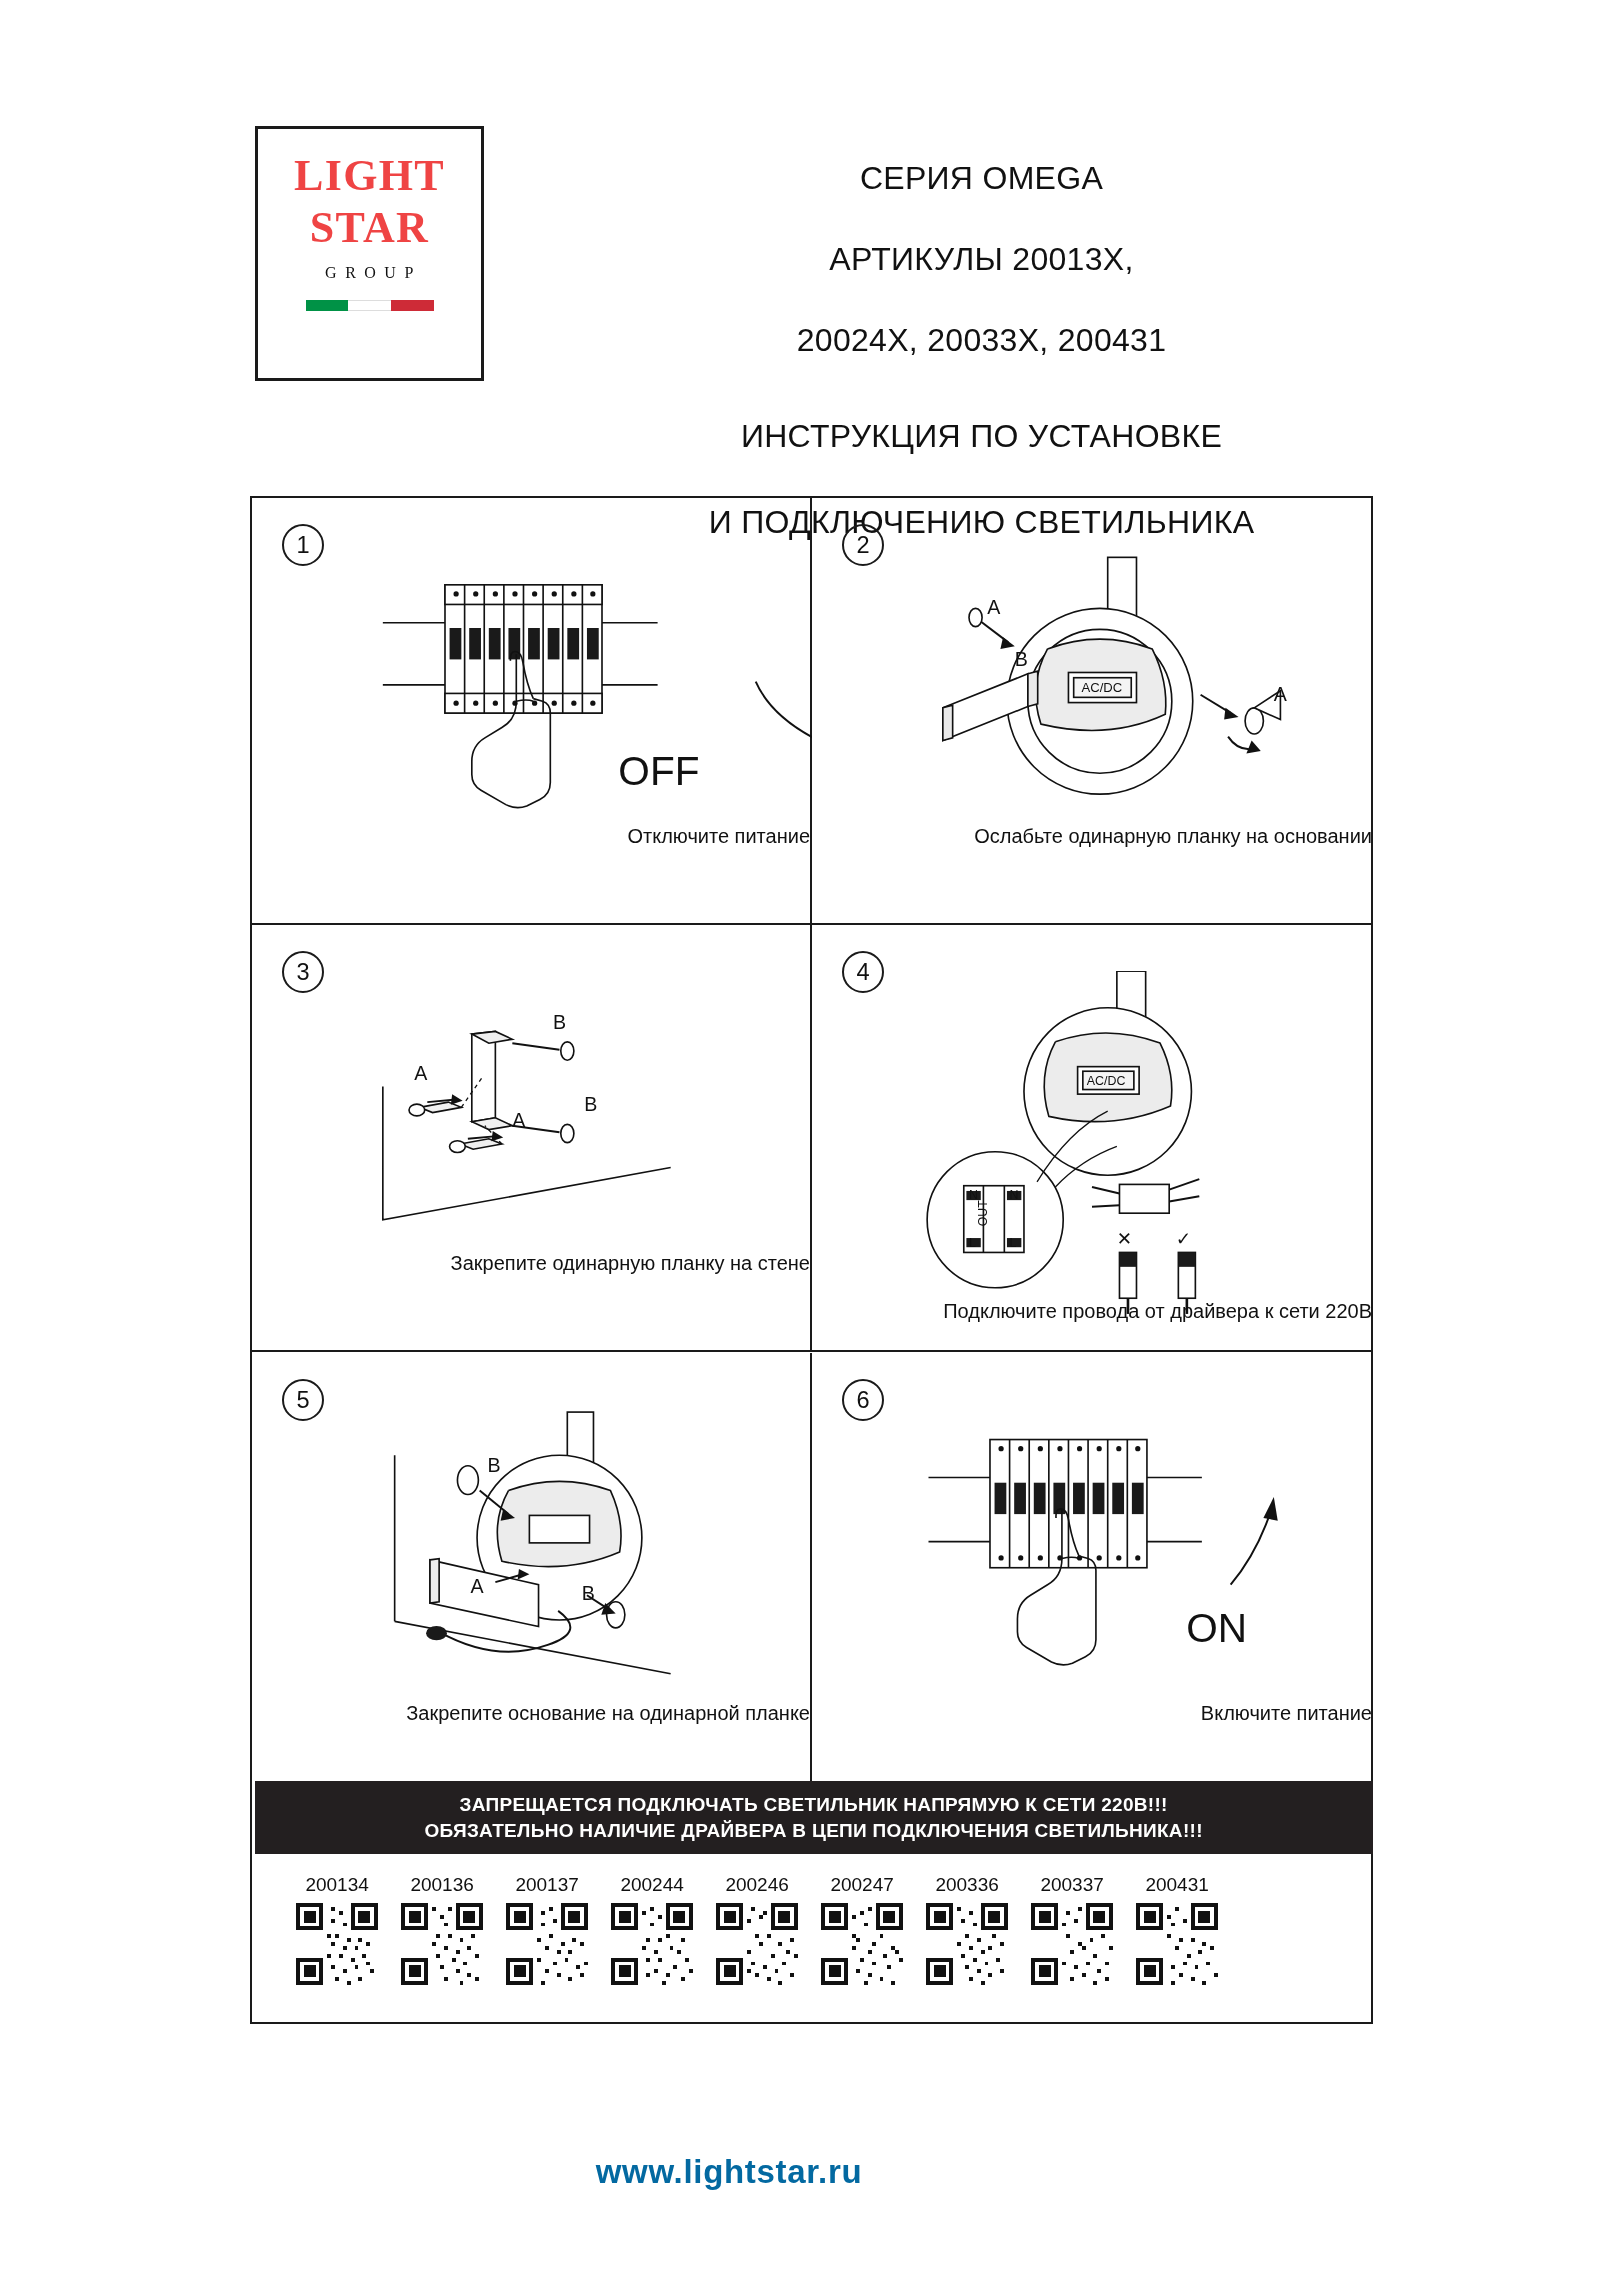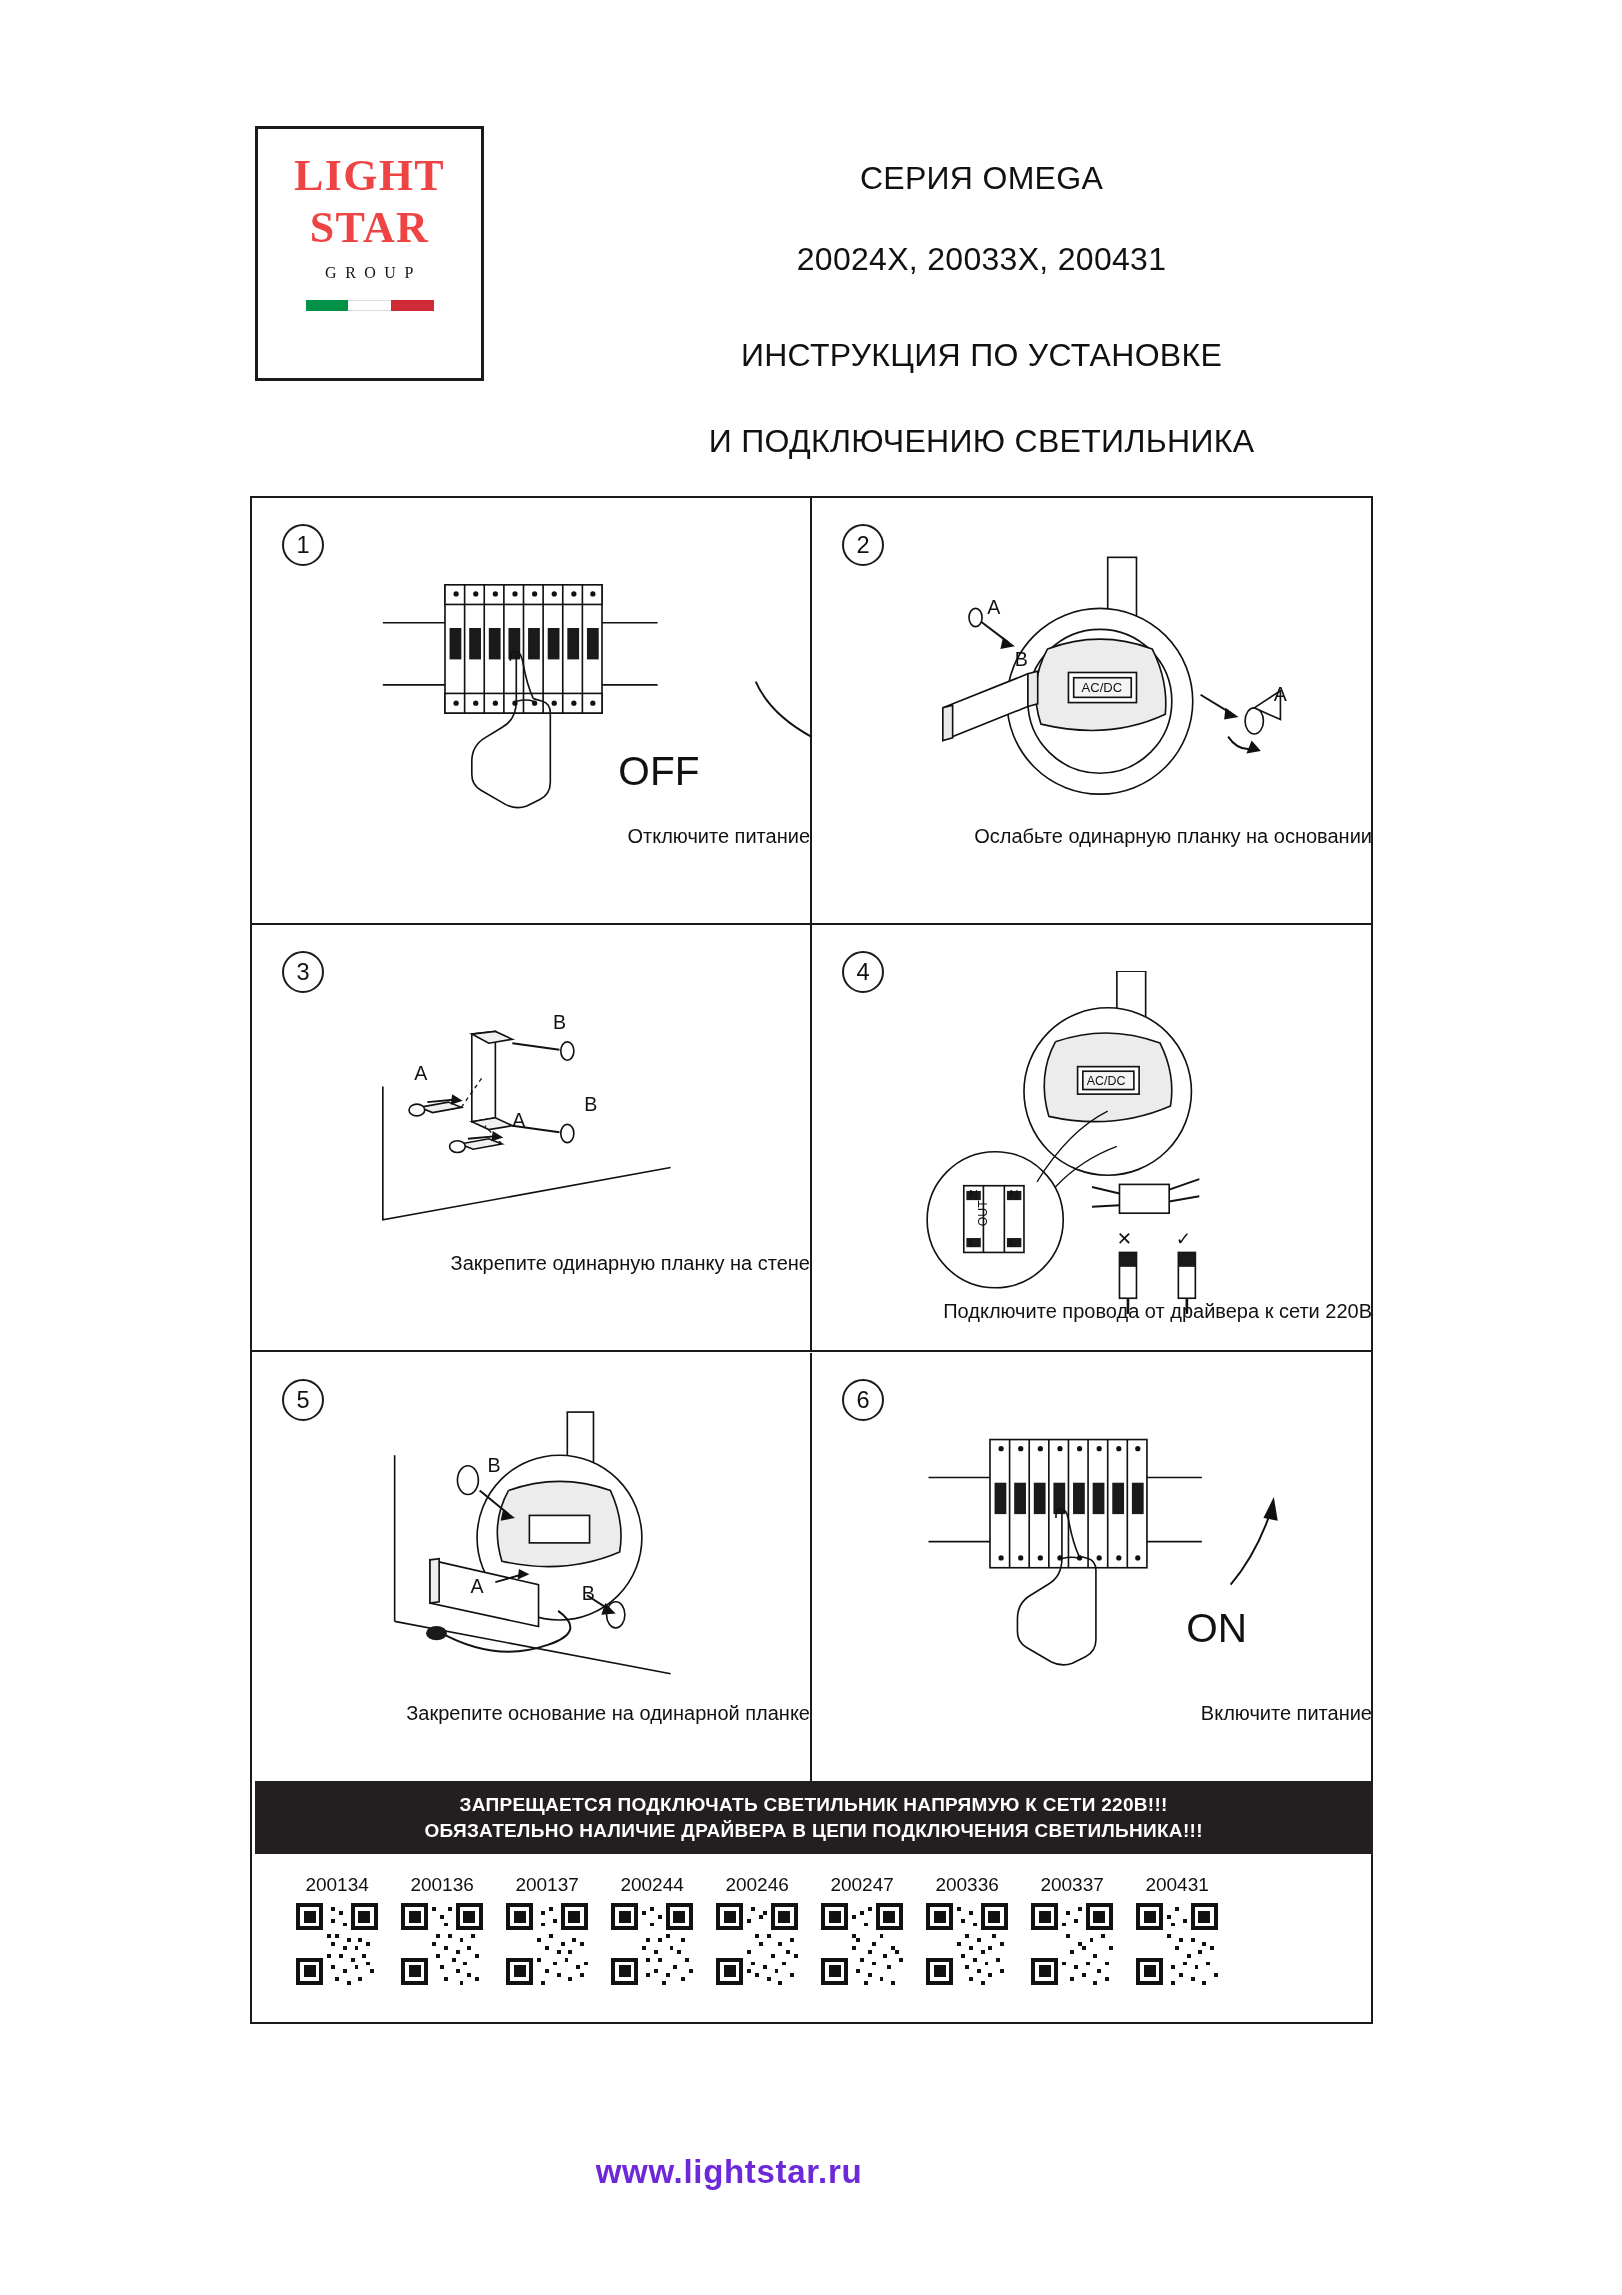--- a/index.html
+++ b/index.html
@@ -196,21 +196,21 @@
 
   
   .footer {
     position: absolute;
     left: 0;
     top: 2153px;
     width: 1458px;
     text-align: center;
     font-size: 33px;
     font-weight: bold;
-    color: #6d28d9;
+    color: #0369a1;
     letter-spacing: 0.7px;
   }
 
   
   svg { display: block; }
 </style>
 </head>
 <body>
 
 <div class="header">
@@ -223,20 +223,21 @@
       <div class="logo-flag">
         <div class="f1"></div>
           <div class="f2"></div>
           <div class="f3"></div>
       </div>
     </div>
   </div>
 
   <div class="title-block">
     <div class="t-series">СЕРИЯ OMEGA</div>
+    <div class="t-art1">АРТИКУЛЫ 20013X,</div>
     <div class="t-art2">20024X, 20033X, 200431</div>
     <div class="t-instr1">ИНСТРУКЦИЯ ПО УСТАНОВКЕ</div>
     <div class="t-instr2">И ПОДКЛЮЧЕНИЮ СВЕТИЛЬНИКА</div>
   </div>
 
 </div>
 
 <div class="panel">
 
   <div class="grid">

